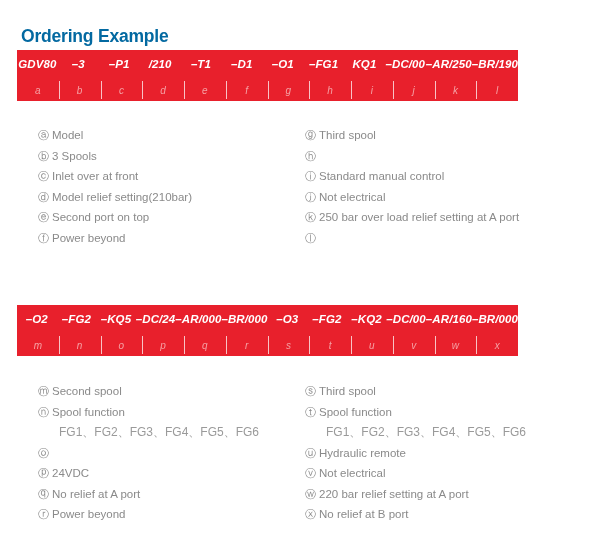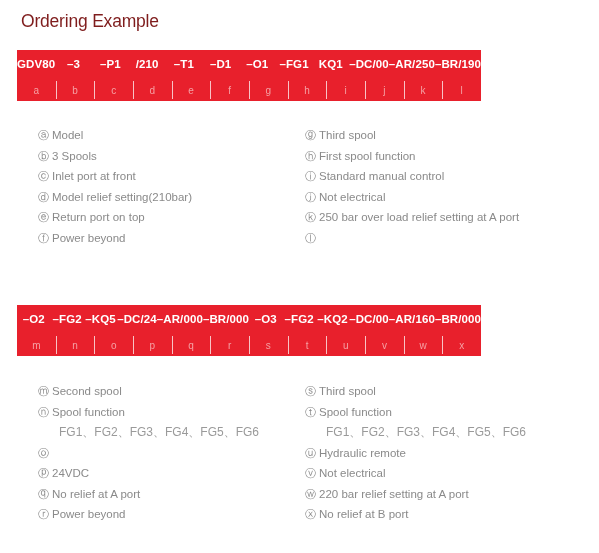--- a/index.html
+++ b/index.html
@@ -17,34 +17,35 @@
     width: 599px;
     height: 553px;
     background: #ffffff;
     overflow: hidden;
   }
 
   
   .title {
     position: absolute;
     left: 21px;
-    top: 11px;
+    top: 26px;
     font-size: 17.5px;
-    font-weight: normal;
-    color: #7f1d1d;
+    font-weight: bold;
+    color: #0369a1;
     letter-spacing: -0.2px;
     white-space: nowrap;
   }
 
   
   .codebar {
     position: absolute;
     left: 17px;
-    width: 464px;
+    width: 501px;
     background: #e8202c;
+    font-style: italic;
   }
   .codebar.bar1 { top: 50px; }
   .codebar.bar2 { top: 305px; }
 
   .code-row {
     display: flex;
     width: 100%;
     height: 30px;
     align-items: center;
   }
@@ -176,43 +177,42 @@
       <div class="legend-item">
         <span class="marker">ⓐ</span>
         <span class="legend-text">Model</span>
       </div>
       <div class="legend-item">
         <span class="marker">ⓑ</span>
         <span class="legend-text">3 Spools</span>
       </div>
       <div class="legend-item">
         <span class="marker">ⓒ</span>
-        <span class="legend-text">Inlet port at front</span>
+        <span class="legend-text">Inlet over at front</span>
       </div>
       <div class="legend-item">
         <span class="marker">ⓓ</span>
         <span class="legend-text">Model relief setting(210bar)</span>
       </div>
       <div class="legend-item">
         <span class="marker">ⓔ</span>
-        <span class="legend-text">Return port on top</span>
+        <span class="legend-text">Second port on top</span>
       </div>
       <div class="legend-item">
         <span class="marker">ⓕ</span>
         <span class="legend-text">Power beyond</span>
       </div>
     </div>
     <div class="legend-col col-right">
       <div class="legend-item">
         <span class="marker">ⓖ</span>
         <span class="legend-text">Third spool</span>
       </div>
       <div class="legend-item">
         <span class="marker">ⓗ</span>
-        <span class="legend-text">First spool function</span>
       </div>
       <div class="legend-item">
         <span class="marker">ⓘ</span>
         <span class="legend-text">Standard manual control</span>
       </div>
       <div class="legend-item">
         <span class="marker">ⓙ</span>
         <span class="legend-text">Not electrical</span>
       </div>
       <div class="legend-item">

